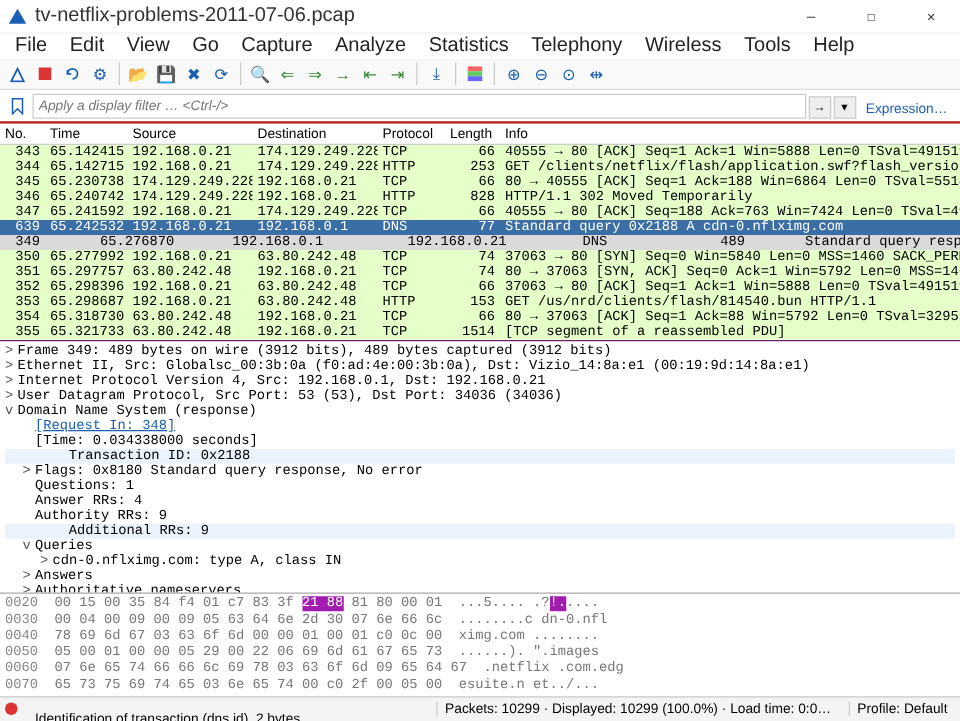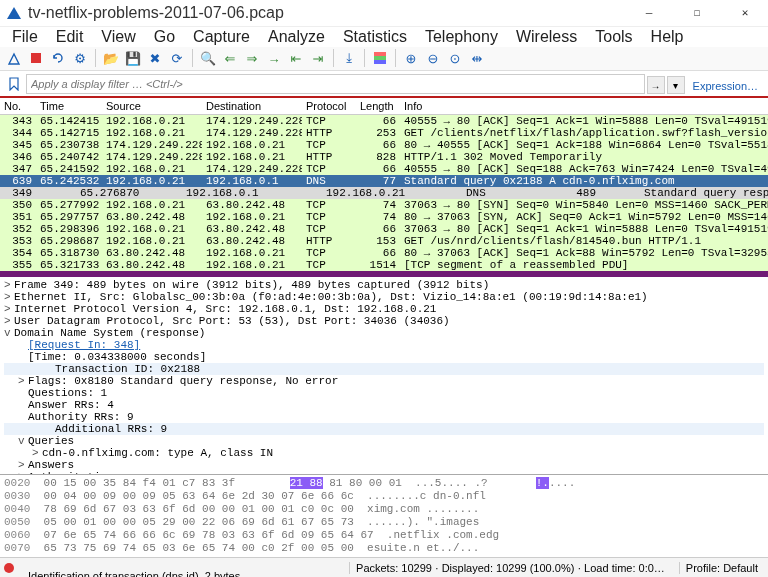--- a/index.html
+++ b/index.html
@@ -23,29 +23,29 @@
 .phdr { display: grid; grid-template-columns: 36px 66px 100px 100px 54px 44px 1fr; padding: 2px 0; border-bottom: 1px solid #ccc; font-size: 11px; background:#fff;}
 .phdr > div { padding: 0 4px; white-space: nowrap; }
 .plist { overflow: hidden; }
 .prow { display: grid; grid-template-columns: 36px 66px 100px 100px 54px 44px 1fr; font-size: 11px; white-space: nowrap; font-family: "Consolas","Courier New",monospace; }
 .prow > div { padding: 0 4px; overflow:hidden; }
 .bg-lime { background: #e4ffc7; }
 .bg-sel-blue { background: #3a6ea5; color: #fff; }
 .bg-sel-grey { background: #dadada; gap: 40px; }
 .no-col { text-align: right; }
 .len-col { text-align: right; }
-.detail-pane { flex: 1 1 auto; border-top: 6px solid #701a75; overflow: hidden; font-family: "Consolas","Courier New",monospace; font-size: 11px; padding: 2px 4px; }
+.detail-pane { flex: 1 1 auto; border-top: 1px solid #701a75; overflow: hidden; font-family: "Consolas","Courier New",monospace; font-size: 11px; padding: 2px 4px; }
 .drow { white-space: pre; }
 .tw { color: #555; display:inline-block; width:10px; }
 .link { color: #1a5fb4; text-decoration: underline; }
 .hl-pale { background: #eaf2fb; padding-left: 27px; }
 .hex-pane { flex: 0 0 auto; border-top: 1px solid #aaa; font-family: "Consolas","Courier New",monospace; font-size: 11px; padding: 2px 4px; overflow:hidden; line-height: 13px;}
 .hex-row { white-space: pre; color: #777;}
 .hex-off { color: #888; }
-.hex-sel { background: #8b5cf6; color: #fff; margin-left: 48px; }
+.hex-sel { background: #a21caf; color: #fff; }
 .statusbar { height: 20px; display: flex; align-items: center; border-top: 1px solid #ccc; background: #f4f4f4; font-size: 11px; padding: 0 4px; gap: 8px;}
 .statusbar .dot { width: 10px; height: 10px; border-radius: 50%; background: #d33; }
 .statusbar .cell { padding: 0 6px; border-left: 1px solid #ccc; white-space:nowrap;}
 .statusbar .cellf { flex:1; padding: 0 6px; white-space:nowrap;margin-top:16px;}
 </style>
 </head>
 <body>
 
 <div class="titlebar">
   <svg class="ico" viewBox="0 0 16 16">

